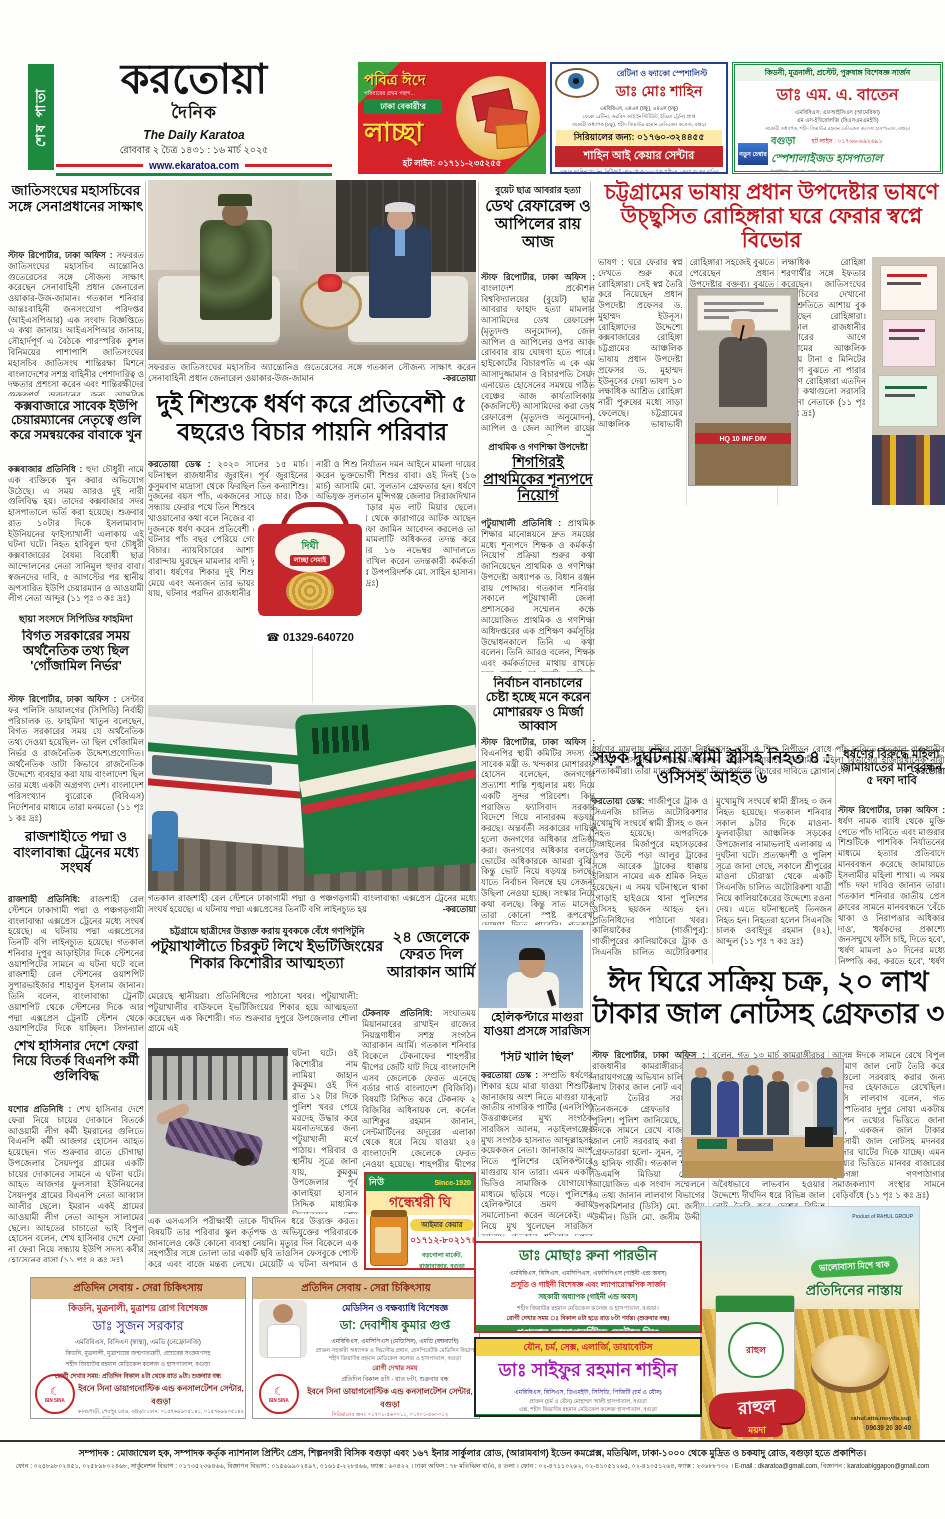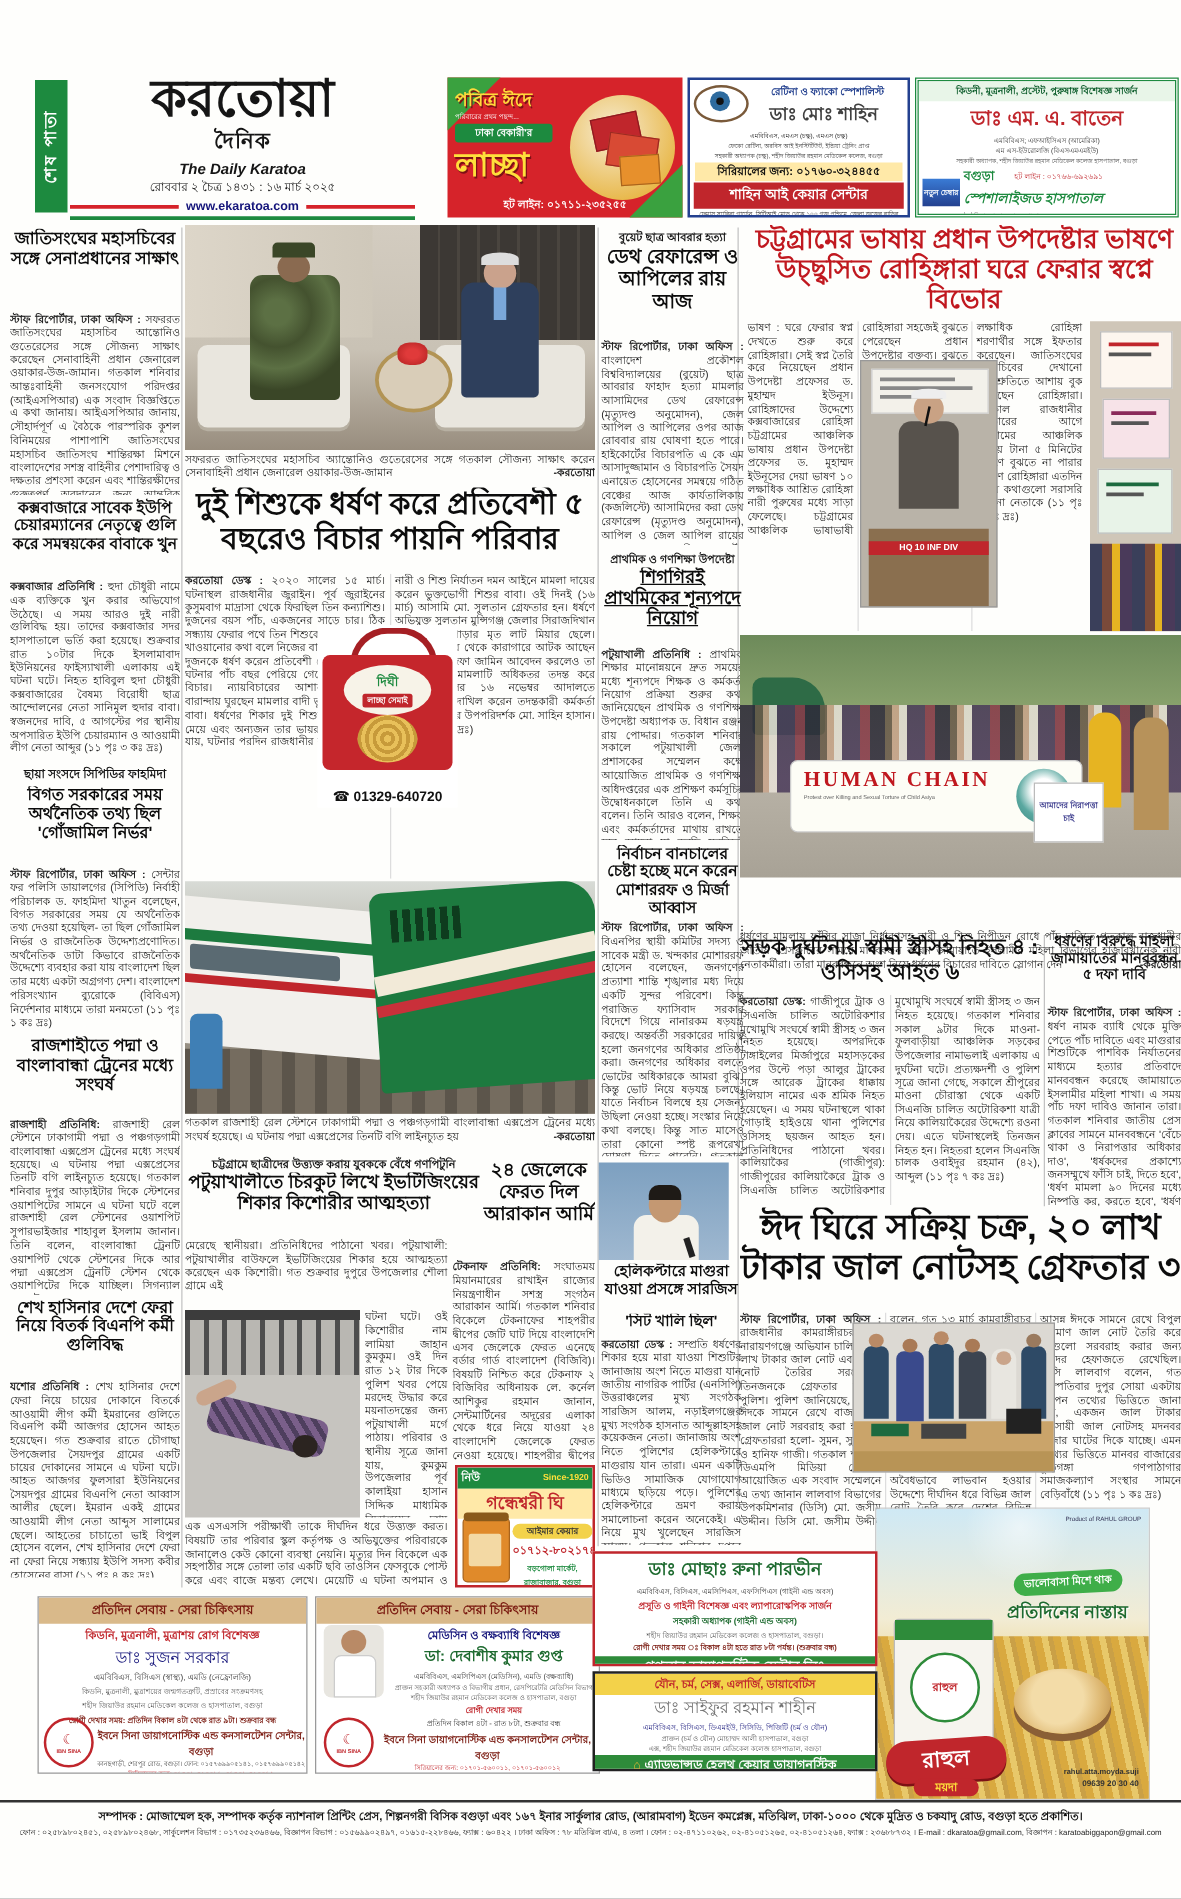--- a/index.html
+++ b/index.html
@@ -55,21 +55,21 @@
     <div style="position:absolute;left:0;bottom:3px;width:100%;text-align:center;font-size:8.5px;font-weight:700;color:#fff;">হট লাইন: ০১৭১১-২৩৫২৫৫</div>
   </div>
 
   <div class="abs" style="left:550px;top:62px;width:178px;height:112px;background:#fff;border:2px solid #23408f;box-sizing:border-box;overflow:hidden;">
     <div class="shape" style="left:3px;top:4px;width:40px;height:26px;border-radius:50%;background:#fff;border:2px solid #7a5a3a;">
       <div class="shape" style="left:11px;top:3px;width:16px;height:16px;border-radius:50%;background:#2e6b9e;">
         <div class="shape" style="left:5px;top:5px;width:6px;height:6px;border-radius:50%;background:#111;"></div>
       </div>
     </div>
     <div style="margin-left:46px;margin-top:3px;font-size:8px;font-weight:700;color:#23408f;text-align:center;">রেটিনা ও ফ্যাকো স্পেশালিস্ট</div>
-    <div style="margin-left:40px;font-size:14px;font-weight:700;color:#404040;text-align:center;">ডাঃ মোঃ শাহিন</div>
+    <div style="margin-left:40px;font-size:14px;font-weight:700;color:#b91c1c;text-align:center;">ডাঃ মোঃ শাহিন</div>
     <div class="ctr" style="font-size:5px;margin-top:1px;">এমবিবিএস, এমএস (চক্ষু), এমএস (চক্ষু)</div>
     <div class="ctr" style="font-size:4.8px;color:#444;">ফেকো রেটিনা, অরবিস আই ইনস্টিটিউট, ইন্ডিয়া ট্রেনিং প্রাপ্ত</div>
     <div class="ctr" style="font-size:4.8px;color:#444;">সহকারী অধ্যাপক (চক্ষু), শহীদ জিয়াউর রহমান মেডিকেল কলেজ, বগুড়া</div>
     <div class="ctr" style="font-size:9px;font-weight:700;color:#0c0c0c;background:#ffe9a8;margin:1px 4px;">সিরিয়ালের জন্য: ০১৭৬০-৩২৪৪৫৫</div>
     <div class="ctr" style="font-size:11px;font-weight:700;color:#fff;background:#c0262c;margin:1px 3px;padding:1px 0;">শাহিন আই কেয়ার সেন্টার</div>
     <div class="ctr" style="font-size:4.8px;color:#333;padding:0 3px;">ফেমাস স্যাবিনা গার্ডেন, সিটিআই মোড় থেকে ১০০ গজ পশ্চিমে, জেলা জজের বাড়ির পিছনে সন্ধানী হাসপাতালের সামনে, বগুড়া।</div>
   </div>
 
   <div class="abs" style="left:732px;top:62px;width:211px;height:112px;background:#fff;border:3px double #1d8a3f;box-sizing:border-box;overflow:hidden;">
     <div class="ctr" style="font-size:7.5px;font-weight:700;color:#0b5c2a;background:#e8f5e8;padding:2px 1px;">কিডনী, মূত্রনালী, প্রস্টেট, পুরুষাঙ্গ বিশেষজ্ঞ সার্জন</div>
@@ -236,34 +236,20 @@
         <div class="shape" style="left:6px;top:9px;width:36px;height:3px;background:#8a2a5a;"></div>
         <div class="shape" style="left:6px;top:17px;width:30px;height:3px;background:#555;"></div>
       </div>
     <div class="shape" style="left:6px;top:118px;width:58px;height:50px;background:#e8f3e8;border:1px solid #bbb;">
         <div class="shape" style="left:6px;top:10px;width:42px;height:3px;background:#1d6a3f;"></div>
         <div class="shape" style="left:6px;top:18px;width:30px;height:3px;background:#555;"></div>
       </div>
     <div class="shape" style="left:0;bottom:0;width:100%;height:70px;background:repeating-linear-gradient(90deg,#3a3f5a 0 10px,#7a4a3a 10px 18px,#e6b422 18px 24px,#4a3a5a 24px 34px);"></div>
   </div>
 
-  <div class="photo" style="left:592px;top:508px;width:353px;height:194px;background:linear-gradient(180deg,#6d8a5a 0%,#87a06b 28%,#b8b2a6 60%,#a8a296 100%);">
-    <div class="shape" style="left:10px;top:34px;width:58px;height:46px;background:#2e6b46;border-radius:8px 26px 4px 4px;"></div>
-    <div class="shape" style="left:0;top:56px;width:100%;height:70px;background:repeating-linear-gradient(90deg,#2e2a3a 0 12px,#6a5a4a 12px 18px,#caa58b 18px 23px,#e8e2d8 23px 30px,#4a3a5a 30px 44px,#8a3a4a 44px 52px);opacity:.85;"></div>
-    <div class="shape" style="right:48px;top:62px;width:26px;height:76px;background:#e6b422;border-radius:12px 12px 0 0;"></div>
-    <div class="shape" style="right:10px;top:66px;width:28px;height:90px;background:#b7925a;border-radius:12px 12px 0 0;"></div>
-    <div class="shape" style="left:40px;top:100px;width:232px;height:56px;background:#fdfdf6;border-radius:6px;border:1px solid #ccc;">
-      <div style="margin:5px 0 0 10px;font-size:17px;font-weight:700;color:#c0181f;letter-spacing:2px;font-family:'Liberation Serif',serif;">HUMAN CHAIN</div>
-      <div style="margin:1px 0 0 10px;font-size:4.5px;color:#666;width:140px;">Protest over Killing and Sexual Torture of Child Asiya</div>
-      <div class="shape" style="right:8px;top:6px;width:44px;height:44px;border-radius:50%;background:radial-gradient(circle at 50% 40%,#fff 28%,#5aa8a0 60%,#3a8880);"></div>
-    </div>
-    <div class="shape" style="right:62px;top:118px;width:54px;height:46px;background:#fff;border:1px solid #bbb;display:flex;align-items:center;justify-content:center;">
-      <span style="font-size:6.5px;font-weight:700;color:#3a3a8c;text-align:center;">আমাদের নিরাপত্তা চাই</span>
-    </div>
-  </div>
   <div class="abs cap" style="left:592px;top:704px;width:353px;height:42px;margin-top:40px;"><span>ধর্ষণের মামলায় ফাঁসির সাজা নির্ধারণসহ নারী ও শিশু নিপীড়ন রোধে পাঁচ দাবিতে গতকাল রাজধানীর জাতীয় প্রেসক্লাবের সামনে মানববন্ধন করেন জামায়াতে ইসলামীর মহিলা বিভাগের হাজারখানেক নারী নেতাকর্মীরা। তারা মানববন্ধনে অংশ নিয়ে ধর্ষণের বিচারের দাবিতে স্লোগান দেন</span> <b style="float:right">-করতোয়া</b></div>
 
   <div class="abs hd" style="left:592px;top:748px;width:240px;height:44px;font-size:17px;">সড়ক দুর্ঘটনায় স্বামী স্ত্রীসহ নিহত ৪ : ওসিসহ আহত ৬</div>
   <div class="abs bd cols2" style="left:592px;top:796px;width:240px;height:168px;"><b>করতোয়া ডেস্ক:</b> <span>গাজীপুরে ট্রাক ও সিএনজি চালিত অটোরিকশার মুখোমুখি সংঘর্ষে স্বামী স্ত্রীসহ ৩ জন নিহত হয়েছে। অপরদিকে টাঙ্গাইলের মির্জাপুরে মহাসড়কের ওপর উল্টে পড়া আলুর ট্রাকের সঙ্গে আরেক ট্রাকের ধাক্কায় ইলিয়াস নামের এক শ্রমিক নিহত হয়েছেন। এ সময় ঘটনাস্থলে থাকা গোড়াই হাইওয়ে থানা পুলিশের ওসিসহ ছয়জন আহত হন। প্রতিনিধিদের পাঠানো খবর। কালিয়াকৈর (গাজীপুর): গাজীপুরের কালিয়াকৈরে ট্রাক ও সিএনজি চালিত অটোরিকশার মুখোমুখি সংঘর্ষে স্বামী স্ত্রীসহ ৩ জন নিহত হয়েছে। গতকাল শনিবার সকাল ৯টার দিকে মাওনা-ফুলবাড়ীয়া আঞ্চলিক সড়কের উপজেলার নামাভলাই এলাকায় এ দুর্ঘটনা ঘটে। প্রত্যক্ষদর্শী ও পুলিশ সূত্রে জানা গেছে, সকালে শ্রীপুরের মাওনা চৌরাস্তা থেকে একটি সিএনজি চালিত অটোরিকশা যাত্রী নিয়ে কালিয়াকৈরের উদ্দেশ্যে রওনা দেয়। এতে ঘটনাস্থলেই তিনজন নিহত হন। নিহতরা হলেন সিএনজি চালক ওবাইদুর রহমান (৪২), আব্দুল (১১ পৃঃ ৭ কঃ দ্রঃ)</span></div>
 
   <div class="abs hd" style="left:838px;top:748px;width:107px;height:54px;font-size:11.5px;">ধর্ষণের বিরুদ্ধে মহিলা জামায়াতের মানববন্ধন ৫ দফা দাবি</div>
   <div class="abs bd" style="left:838px;top:805px;width:107px;height:160px;"><b>স্টাফ রিপোর্টার, ঢাকা অফিস :</b> <span>ধর্ষণ নামক ব্যাধি থেকে মুক্তি পেতে পাঁচ দাবিতে এবং মাগুরার শিশুটিকে পাশবিক নির্যাতনের মাধ্যমে হত্যার প্রতিবাদে মানববন্ধন করেছে জামায়াতে ইসলামীর মহিলা শাখা। এ সময় পাঁচ দফা দাবিও জানান তারা। গতকাল শনিবার জাতীয় প্রেস ক্লাবের সামনে মানববন্ধনে 'বেঁচে থাকা ও নিরাপত্তার অধিকার দাও', 'ধর্ষকদের প্রকাশ্যে জনসম্মুখে ফাঁসি চাই, দিতে হবে', 'ধর্ষণ মামলা ৯০ দিনের মধ্যে নিষ্পত্তি কর, করতে হবে', 'ধর্ষণ মামলায় জামিন বিধান বাতিল কর, করতে হবে', 'ধর্ষণ মামলায় এক বিধান, এক শাস্তি: ধর্ষককে (১১ পৃঃ ৬ কঃ দ্রঃ)</span></div>
 
   <div class="abs hd" style="left:592px;top:966px;width:353px;height:80px;font-size:28px;">ঈদ ঘিরে সক্রিয় চক্র, ২০ লাখ টাকার জাল নোটসহ গ্রেফতার ৩</div>
   <div class="abs bd cols3" style="left:592px;top:1050px;width:353px;height:185px;"><b>স্টাফ রিপোর্টার, ঢাকা অফিস :</b> <span>রাজধানীর কামরাঙ্গীরচর ও নারায়ণগঞ্জে অভিযান চালিয়ে ২০ লাখ টাকার জাল নোট এবং জাল নোট তৈরির সরঞ্জামসহ তিনজনকে গ্রেফতার করেছে পুলিশ। পুলিশ জানিয়েছে, আসন্ন ঈদকে সামনে রেখে বাজারে এ জাল নোট সরবরাহ করা হয়েছে। গ্রেফতাররা হলো- সুমন, সুলতানা ও হানিফ গাজী। গতকাল শনিবার ডিএমপি মিডিয়া সেন্টারে আয়োজিত এক সংবাদ সম্মেলনে এ তথ্য জানান লালবাগ বিভাগের উপকমিশনার (ডিসি) মো. জসীম উদ্দীন। ডিসি মো. জসীম উদ্দীন বলেন, গত ১৩ মার্চ কামরাঙ্গীরচর ও নারায়ণগঞ্জে ধারাবাহিক অভিযান পরিচালনা করে ২০ লাখ টাকার জাল নোট, আংশিক প্রিন্ট করা ৯ লাখ ৭৬ হাজার টাকার জাল নোট ও জাল নোট তৈরির বিভিন্ন সরঞ্জামসহ তিনজনকে আটক করে পুলিশ। পুলিশ বলছে, একটি এ৪ সাইজের কাগজে চারটি এক হাজার টাকার নোট তৈরি করতো কারবারিরা। এরপর নিজের বাজারে সরবরাহ করতো। তারা অবৈধভাবে লাভবান হওয়ার উদ্দেশ্যে দীর্ঘদিন ধরে বিভিন্ন জাল নোট তৈরি করে দেশের বিভিন্ন জেলায় বিক্রি করে আসছে। তারা আসন্ন ঈদকে সামনে রেখে বিপুল পরিমাণ জাল নোট তৈরি করে সেগুলো সরবরাহ করার জন্য তাদের হেফাজতে রেখেছিল। ডিসি লালবাগ বলেন, গত বৃহস্পতিবার দুপুর সোয়া একটায় গোপন তথ্যের ভিত্তিতে জানা যায়, একজন জাল টাকার ব্যবসায়ী জাল নোটসহ মদনবর বাজার ঘাটের দিকে যাচ্ছে। এমন তথ্যের ভিত্তিতে মানবর বাজারের বুড়িগঙ্গা গণপাঠাগার সমাজকল্যাণ সংস্থার সামনে বেড়িবাঁধে (১১ পৃঃ ১ কঃ দ্রঃ)</span></div>
@@ -364,21 +350,21 @@
     <div class="ctr" style="font-size:7.5px;font-weight:700;color:#c0262c;">প্রসূতি ও গাইনী বিশেষজ্ঞ এবং ল্যাপারোস্কপিক সার্জন</div>
     <div class="ctr" style="font-size:7px;font-weight:700;color:#1d6a2f;">সহকারী অধ্যাপক (গাইনী এন্ড অবস)</div>
     <div class="ctr" style="font-size:5.8px;color:#555;">শহীদ জিয়াউর রহমান মেডিকেল কলেজ ও হাসপাতাল, বগুড়া।</div>
     <div class="ctr" style="font-size:6px;color:#7a1a10;font-weight:700;">রোগী দেখার সময় ঃ বিকাল ৪টা হতে রাত ৮টা পর্যন্ত। (শুক্রবার বন্ধ)</div>
     <div class="ctr" style="background:#2e8b3a;color:#fff;font-size:11px;font-weight:700;margin-top:1px;">পপুলার ডায়াগনস্টিক সেন্টার লিঃ</div>
 
   </div>
 
   <div class="abs" style="left:474px;top:1337px;width:228px;height:80px;border:2px solid #222;box-sizing:border-box;background:#fff;overflow:hidden;">
     <div class="ctr" style="background:#f3d24a;color:#c0262c;font-size:9px;font-weight:700;padding:1px 0;">যৌন, চর্ম, সেক্স, এলার্জি, ডায়াবেটিস</div>
-    <div class="ctr" style="font-size:13px;font-weight:400;color:#737373;">ডাঃ সাইফুর রহমান শাহীন</div>
+    <div class="ctr" style="font-size:18px;font-weight:700;color:#a21caf;">ডাঃ সাইফুর রহমান শাহীন</div>
     <div class="ctr" style="font-size:6px;color:#14147a;">এমবিবিএস, বিসিএস, ডিএমইউ, সিসিডি, পিজিটি (চর্ম ও যৌন)</div>
     <div class="ctr" style="font-size:5.5px;color:#555;">প্রাক্তন (চর্ম ও যৌন) মোহাম্মদ আলী হাসপাতাল, বগুড়া</div>
     <div class="ctr" style="font-size:5.5px;color:#555;">এক্স, শহীদ জিয়াউর রহমান মেডিকেল কলেজ হাসপাতাল, বগুড়া</div>
     <div class="ctr" style="background:#2e8b3a;color:#fff;font-size:10px;font-weight:700;"><span style="color:#ffbb33;">⌂</span> <span>এ্যাডভান্সড হেলথ্ কেয়ার ডায়াগনস্টিক</span></div>
 
   </div>
 
   <div class="abs" style="left:0;top:1440px;width:945px;height:2px;background:#333;"></div>
   <div class="abs ctr" style="left:20px;top:1446px;width:905px;font-size:9px;font-weight:700;color:#111;">সম্পাদক : মোজাম্মেল হক, সম্পাদক কর্তৃক ন্যাশনাল প্রিন্টিং প্রেস, শিল্পনগরী বিসিক বগুড়া এবং ১৬৭ ইনার সার্কুলার রোড, (আরামবাগ) ইডেন কমপ্লেক্স, মতিঝিল, ঢাকা-১০০০ থেকে মুদ্রিত ও চকযাদু রোড, বগুড়া হতে প্রকাশিত।</div>
   <div class="abs ctr" style="left:8px;top:1461px;width:929px;font-size:6.3px;color:#222;">ফোন : ০২৫৮৯৮০২৪৫১, ০২৫৮৯৮০২৪৬৮, সার্কুলেশন বিভাগ : ০১৭৩৫২৩৬৪৬৬, বিজ্ঞাপন বিভাগ : ০১৫৬৯৯০২৪৯৭, ০১৬১৫-২২৮৪৬৬, ফ্যাক্স : ৬০৪২২ । ঢাকা অফিস : ৭৮ মতিঝিল বা/এ, ৪ তলা । ফোন : ০২-৪৭১১০২৬২, ০২-৪১০৫১২৬৫, ০২-৪১০৫১২৬৪, ফ্যাক্স : ২৩৬৮৮৭৩২ । E-mail : dkaratoa@gmail.com, বিজ্ঞাপন : karatoabiggapon@gmail.com</div>

